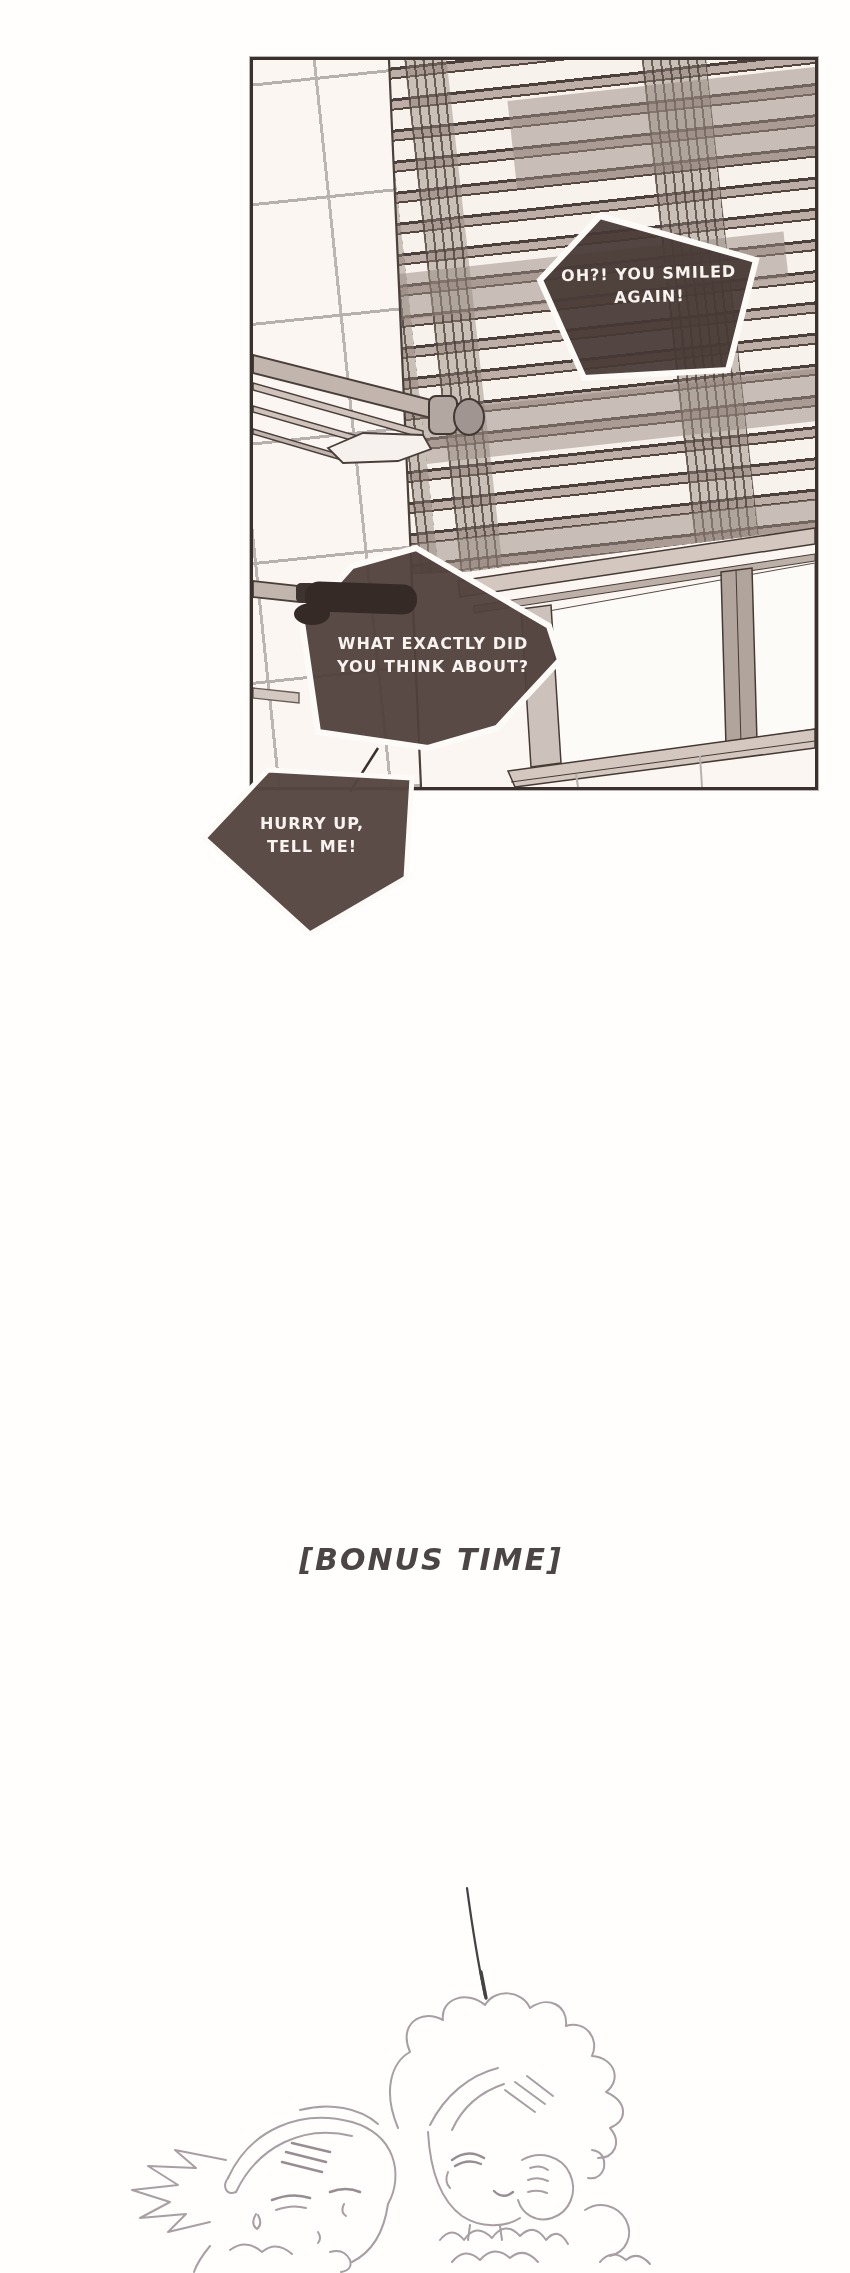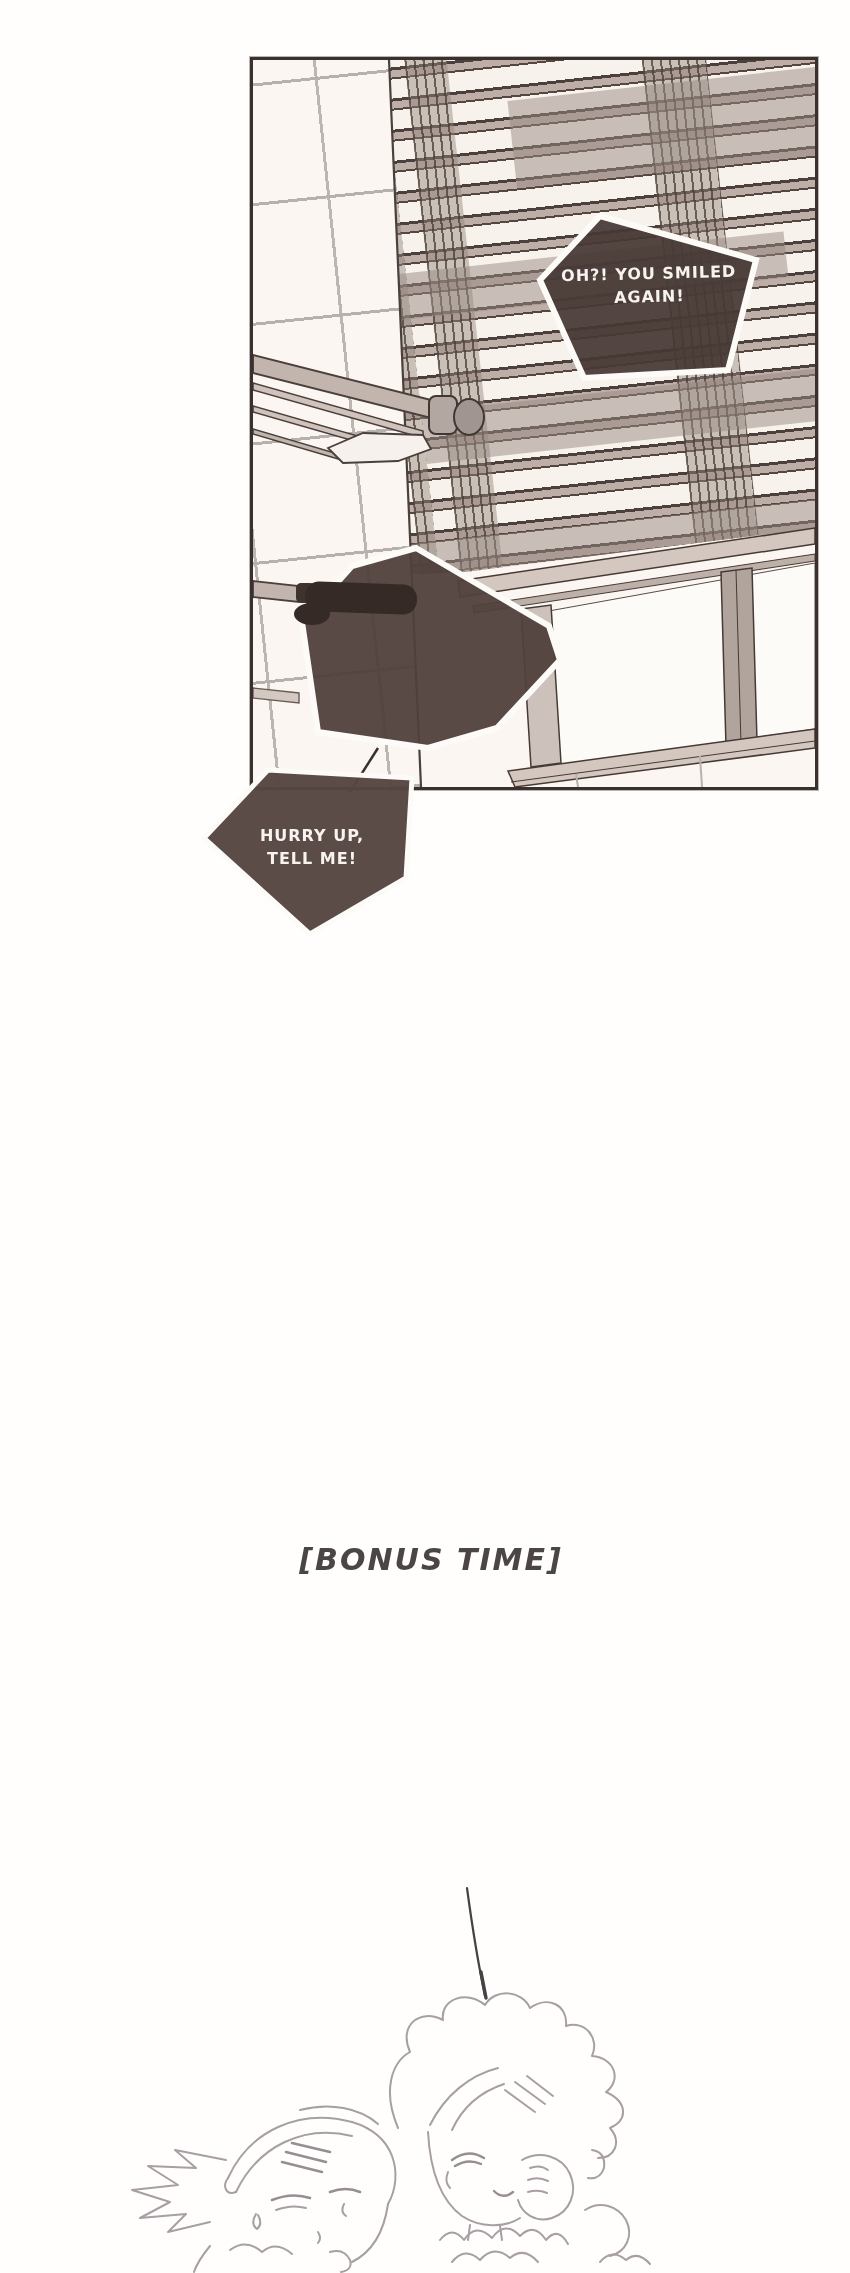--- a/index.html
+++ b/index.html
@@ -107,21 +107,23 @@
     <line x1="378" y1="748" x2="350" y2="792" stroke="#3a2f2c" stroke-width="2.5"></line>
     <polygon points="600,216 756,260 728,370 584,378 540,280" fill="rgba(70,56,52,0.93)" stroke="#fdfbf8" stroke-width="6"></polygon>
     <polygon points="416,548 549,626 560,660 497,728 428,748 318,732 302,622 352,566" fill="rgba(80,64,60,0.95)" stroke="#fdfbf8" stroke-width="6"></polygon>
     <rect x="305" y="583" width="112" height="30" rx="14" fill="#362a27" transform="rotate(2 360 598)"></rect>
     <ellipse cx="312" cy="614" rx="18" ry="11" fill="#362a27"></ellipse>
     <polygon points="268,770 412,778 406,878 310,934 204,838" fill="rgba(86,70,66,0.97)" stroke="#fdfbf8" stroke-width="5"></polygon>
   </svg>
 
   <div class="btext" style="left:556px;top:262px;width:186px;transform:rotate(-1.5deg);">OH?! YOU SMILED
 AGAIN!</div>
-  <div class="btext" style="left:228px;top:812px;width:168px;margin-top:12px;">HURRY UP,
+  <div class="btext" style="left:312px;top:632px;width:242px;">WHAT EXACTLY DID
+YOU THINK ABOUT?</div>
+  <div class="btext" style="left:228px;top:812px;width:168px;">HURRY UP,
 TELL ME!</div>
 
   <div class="bonus-title">[BONUS TIME]</div>
 
   <svg class="overlay-svg" style="left:0;top:1880px;" width="850" height="130">
     <path d="M 467 8 C 472 45 477 78 485 116" fill="none" stroke="#434245" stroke-width="2.2" stroke-linecap="round"></path>
     <path d="M 481 92 L 486 118" fill="none" stroke="#434245" stroke-width="3.4" stroke-linecap="round"></path>
   </svg>
 
   <svg class="sketch" width="850" height="293" viewBox="0 1980 850 293">

